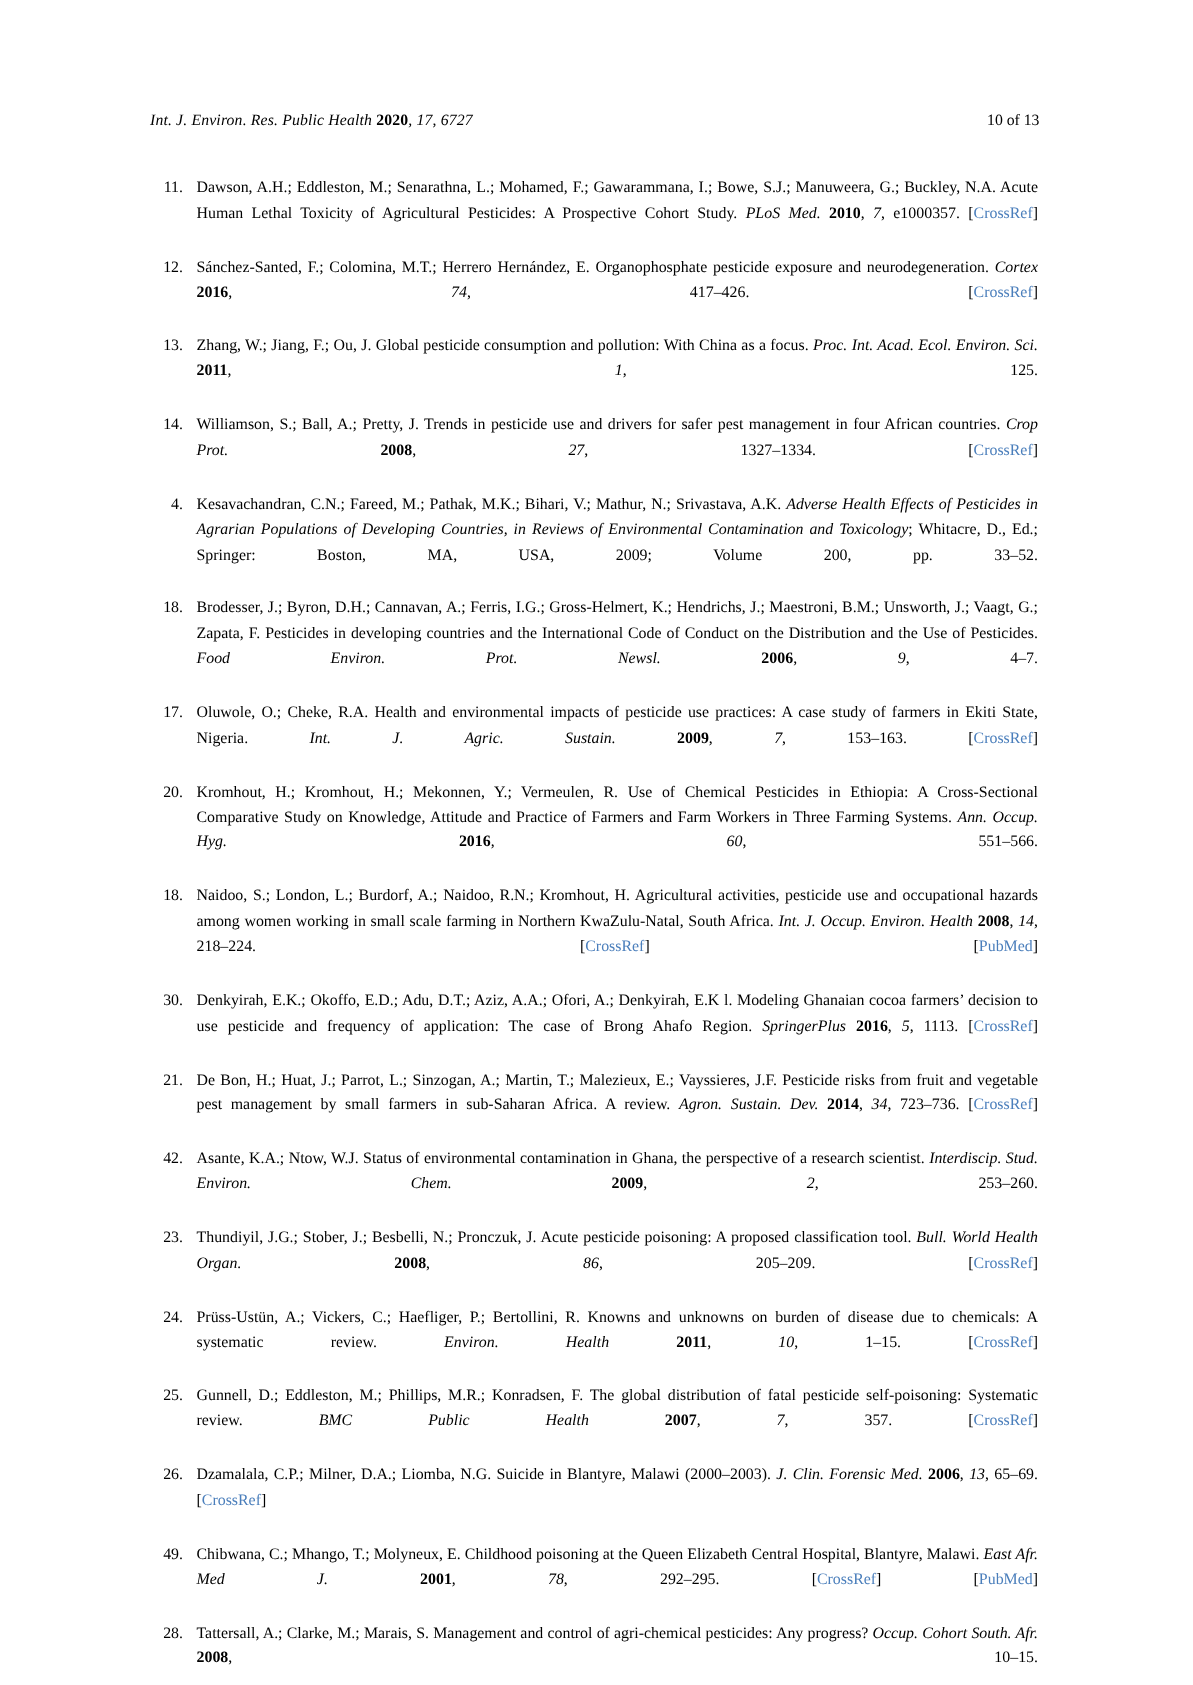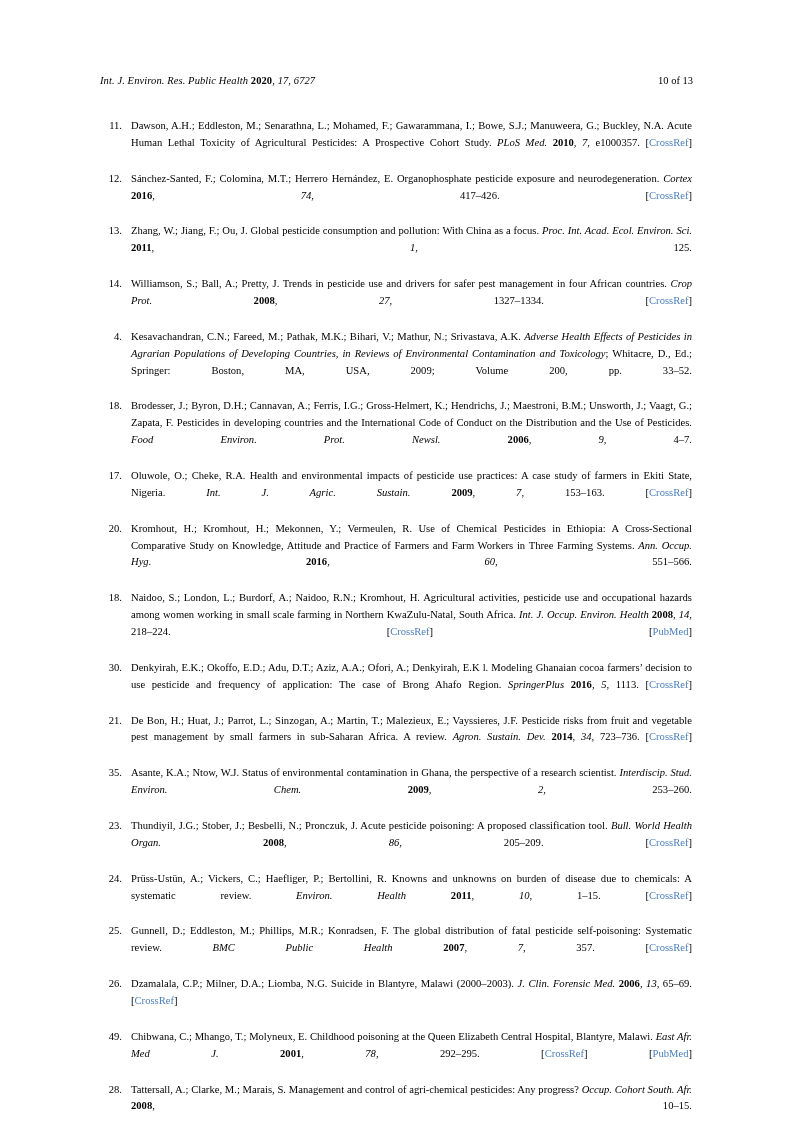--- a/index.html
+++ b/index.html
@@ -144,21 +144,21 @@
       </li>
       <li class="ref">
         <span class="num">30.</span>
         <span class="body"><span>Denkyirah, E.K.; Okoffo, E.D.; Adu, D.T.; Aziz, A.A.; Ofori, A.; Denkyirah, E.K l. </span><span>Modeling Ghanaian cocoa farmers’ decision to use pesticide and frequency of application: The case of Brong Ahafo Region. </span><span class="i">SpringerPlus</span><span> </span><span class="b">2016</span><span>, </span><span class="i">5</span><span>, 1113. </span><span class="nowrap"><span class="brk">[</span><span class="lnk" style="color: rgb(74, 126, 187);">CrossRef</span><span class="brk">]</span></span></span>
       </li>
       <li class="ref">
         <span class="num">21.</span>
         <span class="body"><span>De Bon, H.; Huat, J.; Parrot, L.; Sinzogan, A.; Martin, T.; Malezieux, E.; Vayssieres, J.F. </span><span>Pesticide risks from fruit and vegetable pest management by small farmers in sub-Saharan Africa. A review. </span><span class="i">Agron. Sustain. Dev.</span><span> </span><span class="b">2014</span><span>, </span><span class="i">34</span><span>, 723–736. </span><span class="nowrap"><span class="brk">[</span><span class="lnk" style="color: rgb(74, 126, 187);">CrossRef</span><span class="brk">]</span></span></span>
       </li>
       <li class="ref">
-        <span class="num">35.</span>
+        <span class="num">42.</span>
         <span class="body"><span>Asante, K.A.; Ntow, W.J. </span><span>Status of environmental contamination in Ghana, the perspective of a research scientist. </span><span class="i">Interdiscip. Stud. Environ. Chem.</span><span> </span><span class="b">2009</span><span>, </span><span class="i">2</span><span>, 253–260. </span></span>
       </li>
       <li class="ref">
         <span class="num">23.</span>
         <span class="body"><span>Thundiyil, J.G.; Stober, J.; Besbelli, N.; Pronczuk, J. </span><span>Acute pesticide poisoning: A proposed classification tool. </span><span class="i">Bull. World Health Organ.</span><span> </span><span class="b">2008</span><span>, </span><span class="i">86</span><span>, 205–209. </span><span class="nowrap"><span class="brk">[</span><span class="lnk" style="color: rgb(74, 126, 187);">CrossRef</span><span class="brk">]</span></span></span>
       </li>
       <li class="ref">
         <span class="num">24.</span>
         <span class="body"><span>Prüss-Ustün, A.; Vickers, C.; Haefliger, P.; Bertollini, R. </span><span>Knowns and unknowns on burden of disease due to chemicals: A systematic review. </span><span class="i">Environ. Health</span><span> </span><span class="b">2011</span><span>, </span><span class="i">10</span><span>, 1–15. </span><span class="nowrap"><span class="brk">[</span><span class="lnk" style="color: rgb(74, 126, 187);">CrossRef</span><span class="brk">]</span></span></span>
       </li>

